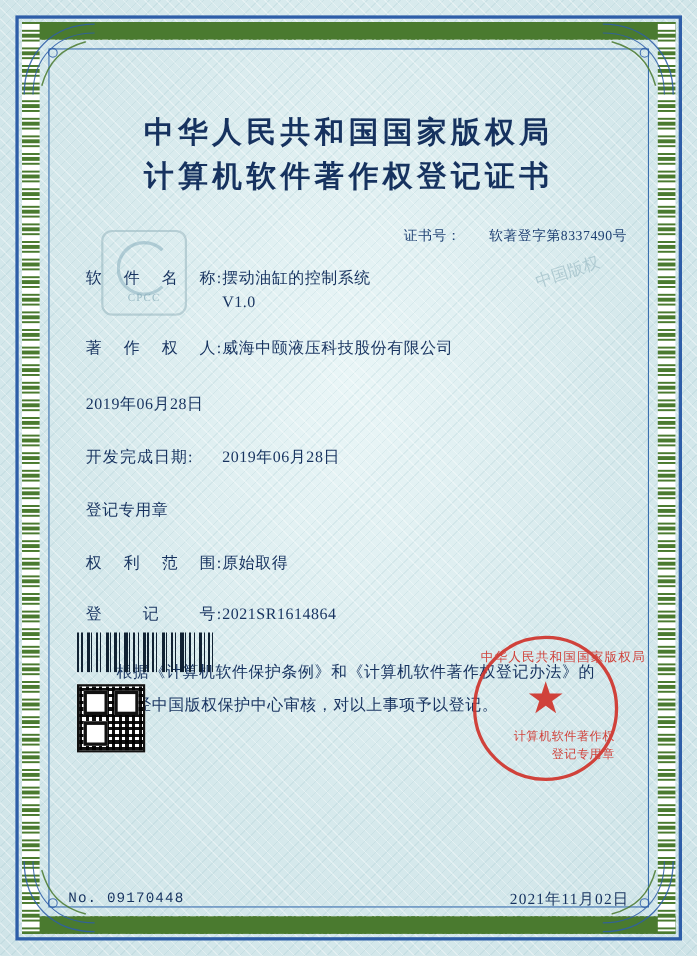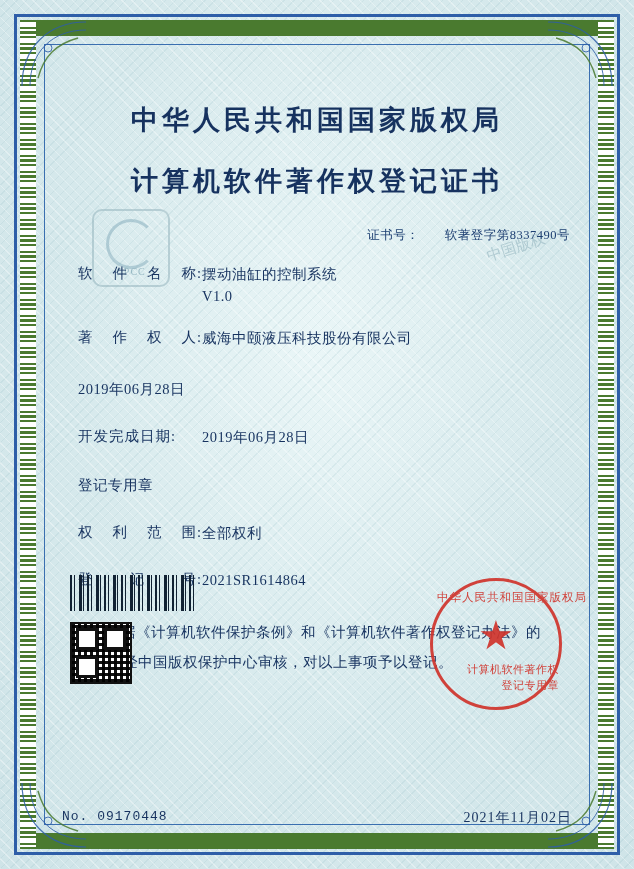--- a/index.html
+++ b/index.html
@@ -152,21 +152,21 @@
     color: #16325f;
     margin-top: 46px;
   }
   .title-sub {
     text-align: center;
     font-family: "Liberation Serif", serif;
     font-weight: bold;
     font-size: 27px;
     letter-spacing: 4px;
     color: #16325f;
-    margin-top: 25px;
+    margin-top: 4px;
   }
   .cert-no {
     text-align: right;
     font-family: "Liberation Serif", serif;
     font-size: 12.5px;
     color: #1d3f72;
     margin-top: 28px;
     padding-right: 8px;
     letter-spacing: 0.5px;
   }
@@ -408,21 +408,21 @@
         <div class="field-value">登记专用章</div>
       </div>
 
       <div class="field-row gap-2">
         <div class="field-label spread">
           <span>权</span>
           <span>利</span>
           <span>范</span>
           <span>围:</span>
         </div>
-        <div class="field-value">全部权利</div>
+        <div class="field-value">原始取得</div>
       </div>
 
       <div class="field-row">
         <div class="field-label spread">
           <span>登</span>
           <span>记</span>
           <span>号:</span>
         </div>
         <div class="field-value">2021SR1614864</div>
       </div>

